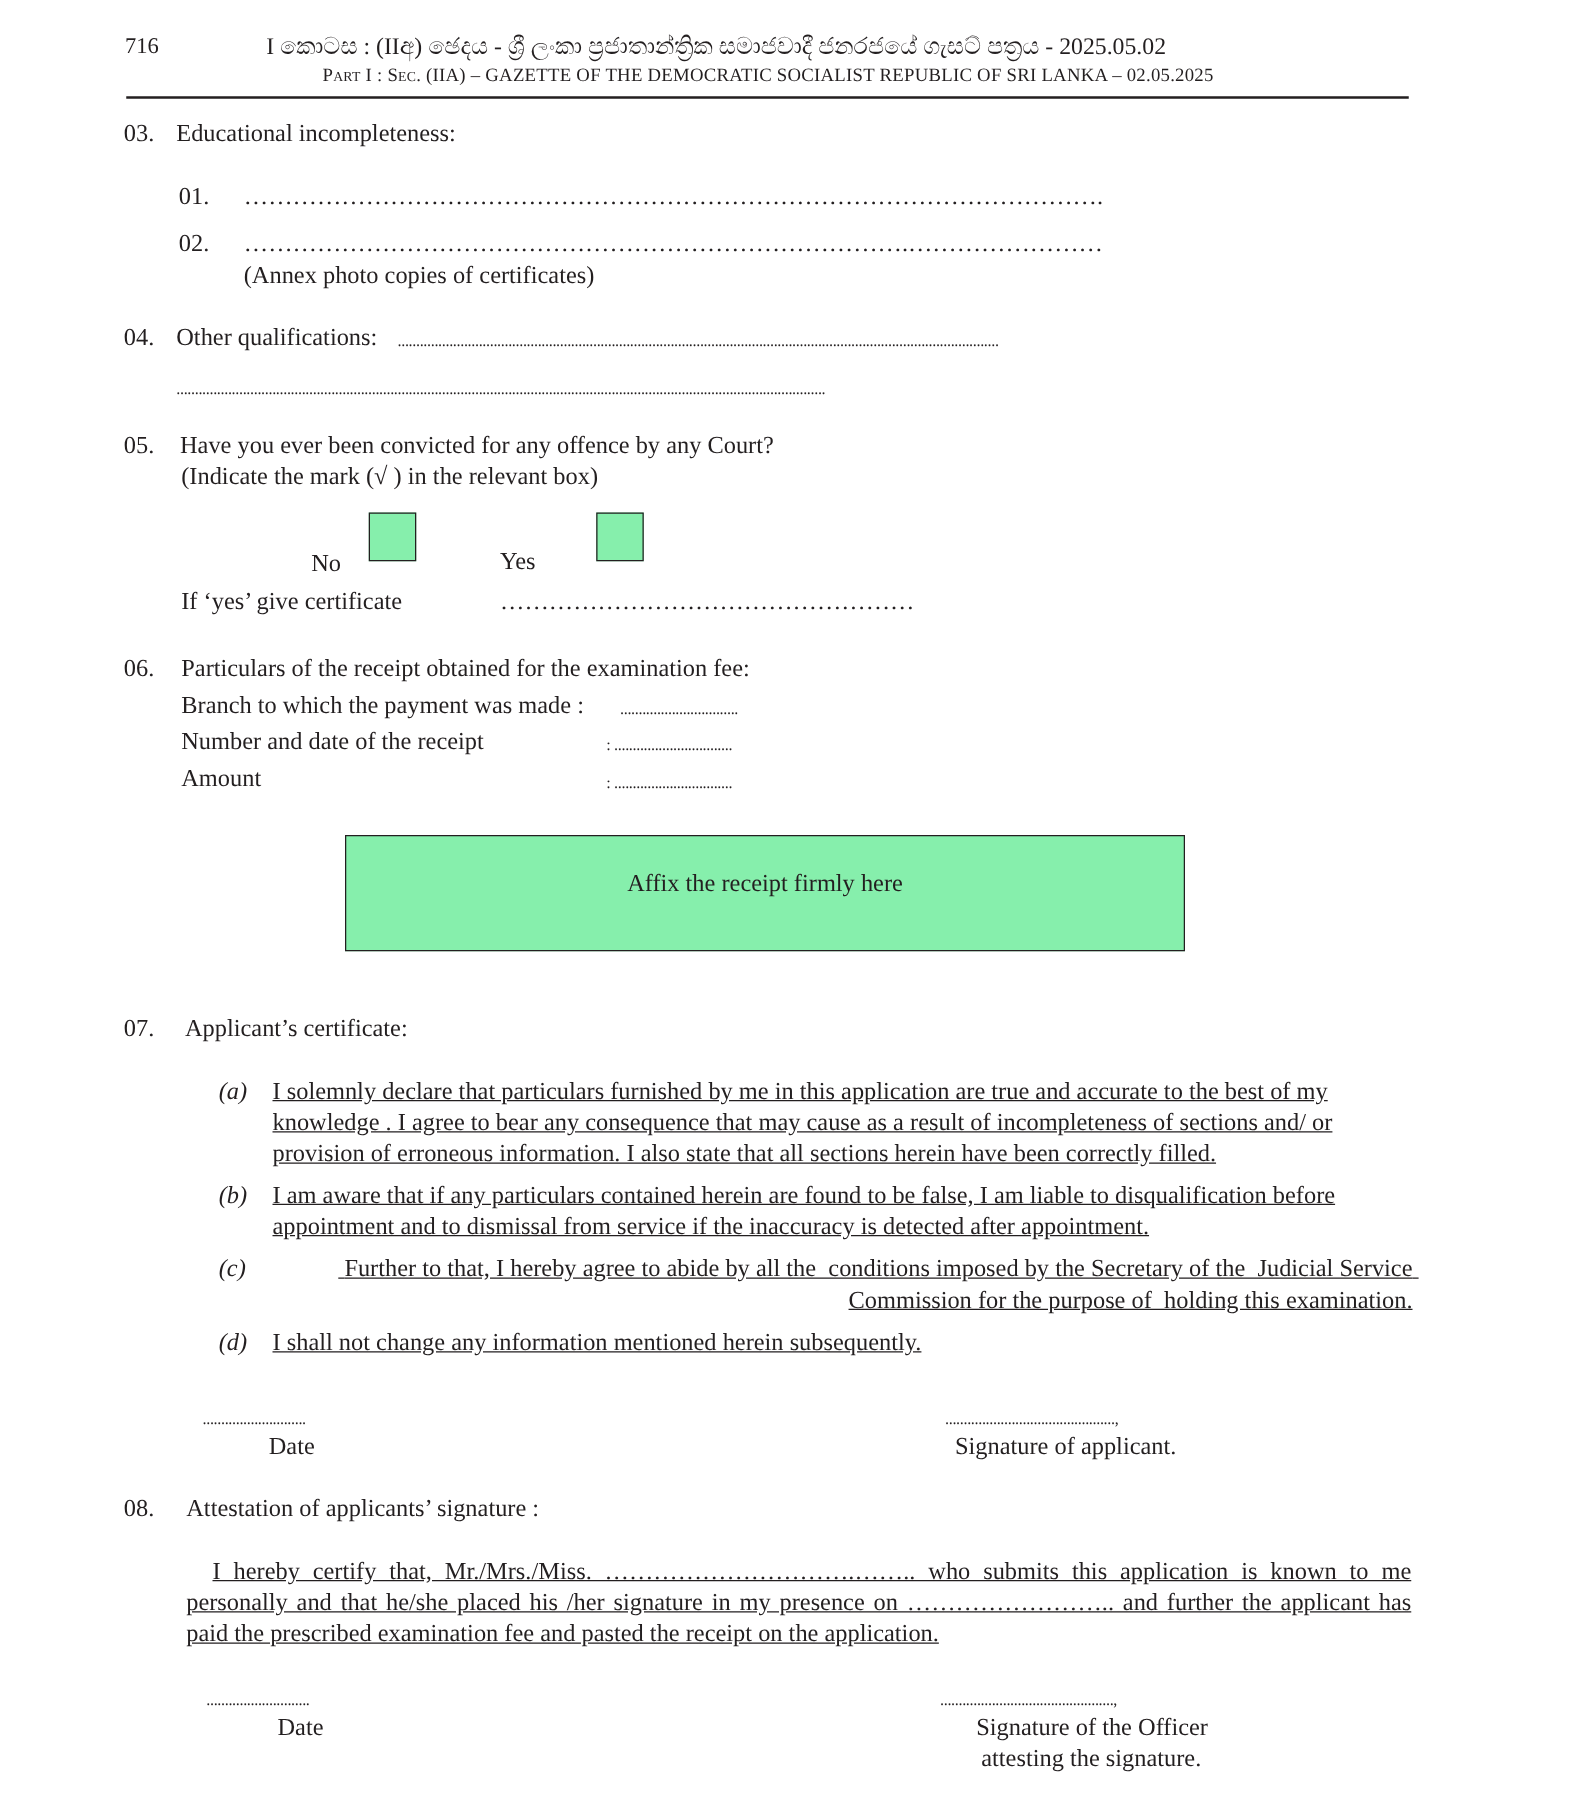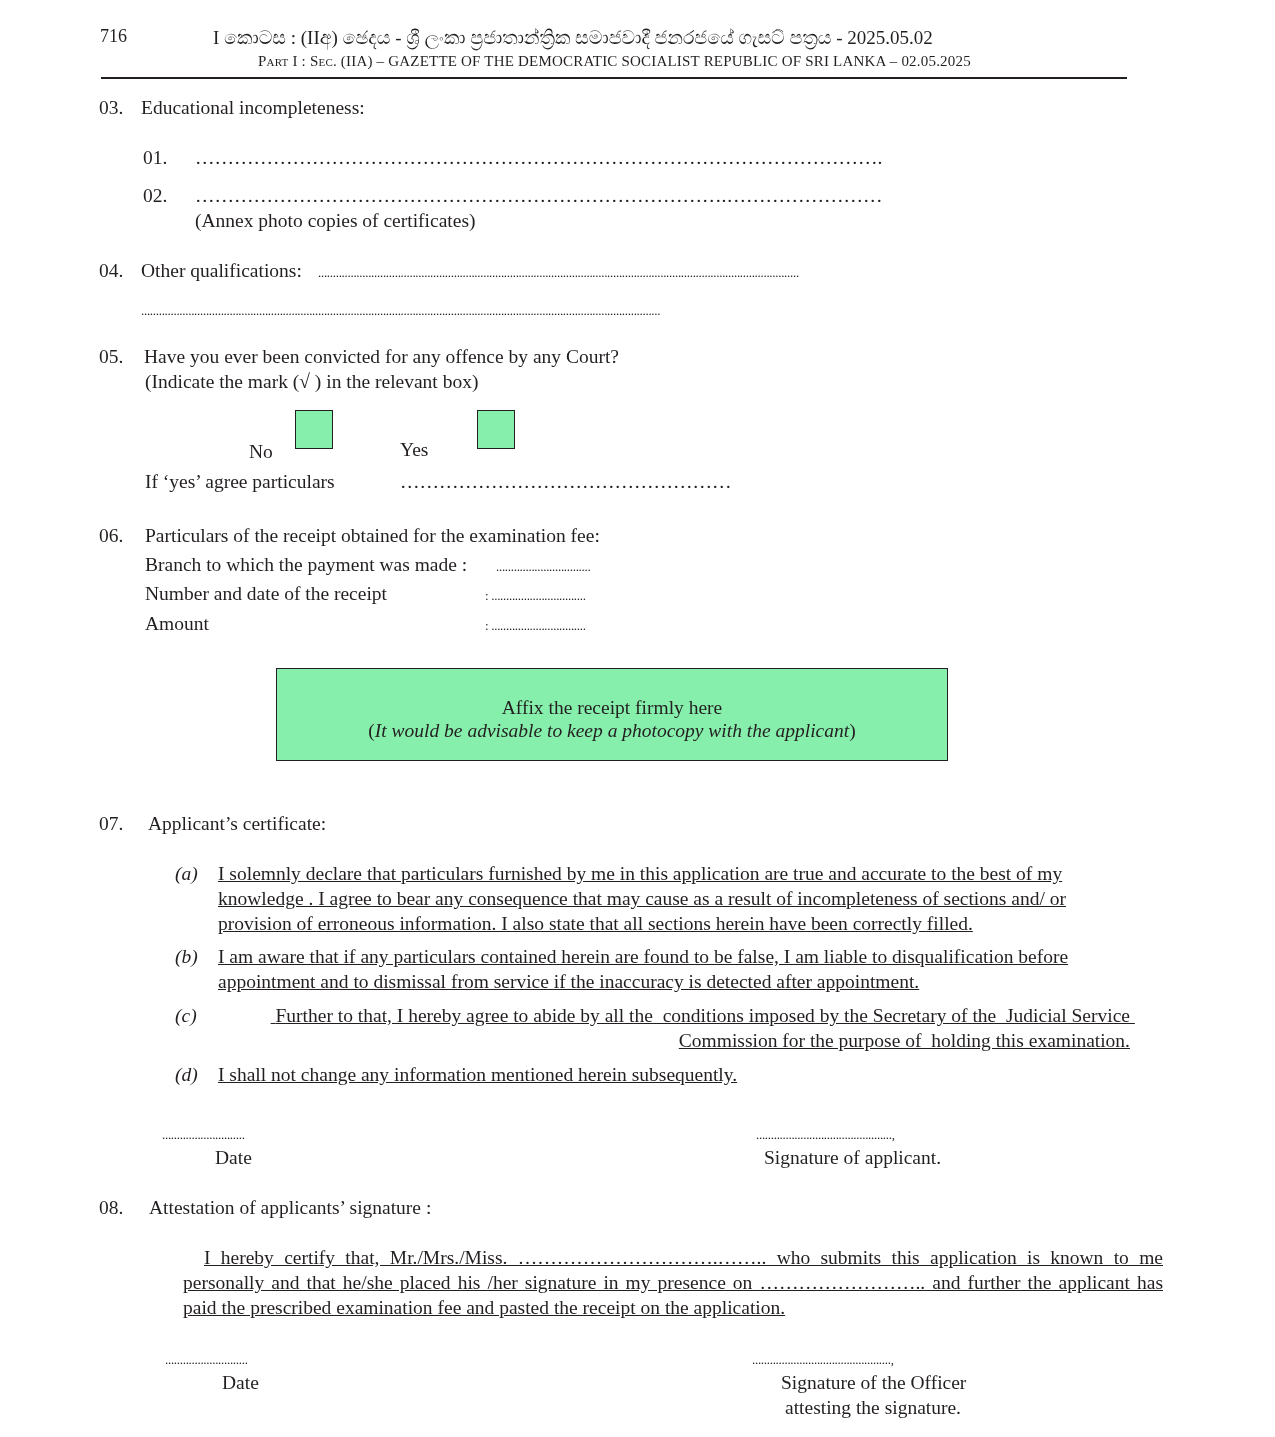--- a/index.html
+++ b/index.html
@@ -41,38 +41,37 @@
 <div class="abs dense" style="left:318px;top:265px;width:798px;overflow:hidden;">...................................................................................................................................................................</div>
 <div class="abs dense" style="left:141px;top:303px;width:976px;overflow:hidden;">................................................................................................................................................................................</div>
 
 <div class="abs t19" style="left:99px;top:346px;">05.</div>
 <div class="abs t19" style="left:144px;top:346px;">Have you ever  been convicted for any offence by  any Court?</div>
 <div class="abs t19" style="left:145px;top:371px;">(Indicate the mark (√ ) in the relevant box)</div>
 <div class="abs t19" style="left:249px;top:441px;">No</div>
 <div class="box" style="left:295px;top:410px;width:36px;height:37px;"></div>
 <div class="abs t19" style="left:400px;top:439px;">Yes</div>
 <div class="box" style="left:477px;top:410px;width:36px;height:37px;"></div>
-<div class="abs t19" style="left:145px;top:471px;">If ‘yes’ agree particulars</div>
+<div class="abs t19" style="left:145px;top:471px;">If ‘yes’ give certificate</div>
 <div class="abs t19 dots" style="left:400px;top:471px;width:360px;overflow:hidden;">……………………………………………</div>
 
 <div class="abs t19" style="left:99px;top:525px;">06.</div>
 <div class="abs t19" style="left:145px;top:525px;">Particulars of the receipt obtained for the examination fee:</div>
 
 <div class="abs t19" style="left:145px;top:554px;">Branch to which the payment was made :</div>
 <div class="abs dense" style="left:496px;top:559px;width:170px;overflow:hidden;">................................</div>
 
 <div class="abs t19" style="left:145px;top:583px;">Number and date of the receipt</div>
 <div class="abs dense" style="left:485px;top:588px;width:182px;overflow:hidden;">: ................................</div>
 
 <div class="abs t19" style="left:145px;top:613px;">Amount</div>
 <div class="abs dense" style="left:485px;top:618px;width:182px;overflow:hidden;">: ................................</div>
 
 <div class="box" style="left:276px;top:668px;width:670px;height:91px;">
   <div class="center t19" style="position:absolute;left:0;right:0;top:28px;">Affix the receipt firmly here</div>
-  <div class="center t19" style="position:absolute;left:0;right:0;top:51px;"><span>(</span><span class="ital">It would be advisable to keep a photocopy with the applicant</span><span>)</span></div>
 </div>
 
 <div class="abs t19" style="left:99px;top:813px;">07.</div>
 <div class="abs t19" style="left:148px;top:813px;">Applicant’s certificate:</div>
 
 <div class="abs t19 ital" style="left:175px;top:863px;">(a)</div>
 <div class="para" style="left:218px;top:861px;width:912px;">I solemnly declare that  particulars furnished by me in this application are true and accurate to the best  of my knowledge . I agree to bear any consequence that may cause as a result of incompleteness of sections and/ or provision of erroneous information. I also state that all sections herein have been correctly filled.</div>
 
 <div class="abs t19 ital" style="left:175px;top:946px;">(b)</div>
 <div class="para" style="left:218px;top:944px;width:912px;">I am aware that if any particulars contained  herein are  found to be false, I am  liable to disqualification before appointment  and to dismissal  from service if the inaccuracy is detected  after appointment.</div>
@@ -84,19 +83,19 @@
 <div class="para" style="left:218px;top:1062px;width:912px;">I shall not change any information mentioned herein subsequently.</div>
 
 <div class="abs dense" style="left:162px;top:1127px;">............................</div>
 <div class="abs t19" style="left:215px;top:1147px;">Date</div>
 <div class="abs dense" style="left:756px;top:1127px;">..............................................,</div>
 <div class="abs t19" style="left:764px;top:1147px;">Signature of applicant.</div>
 
 <div class="abs t19" style="left:99px;top:1197px;">08.</div>
 <div class="abs t19" style="left:149px;top:1197px;">Attestation of applicants’ signature :</div>
 
-<div class="para" style="left:149px;top:1245px;width:980px;text-indent:21px;text-align:justify;margin-left:34px;">I hereby certify that, Mr./Mrs./Miss. ………………………….…….. who submits this application is known to me personally and that he/she placed his /her signature in my presence on …………………….. and further the applicant has paid the prescribed examination fee and pasted the receipt on the application.</div>
+<div class="para" style="left:149px;top:1245px;width:980px;text-indent:21px;text-align:justify;">I hereby certify that, Mr./Mrs./Miss. ………………………….…….. who submits this application is known to me personally and that he/she placed his /her signature in my presence on …………………….. and further the applicant has paid the prescribed examination fee and pasted the receipt on the application.</div>
 
 <div class="abs dense" style="left:165px;top:1352px;">............................</div>
 <div class="abs t19" style="left:222px;top:1372px;">Date</div>
 <div class="abs dense" style="left:752px;top:1352px;">...............................................,</div>
 <div class="abs t19" style="left:781px;top:1372px;">Signature of the Officer</div>
 <div class="abs t19" style="left:785px;top:1397px;">attesting the signature.</div>
 
 </body></html>

